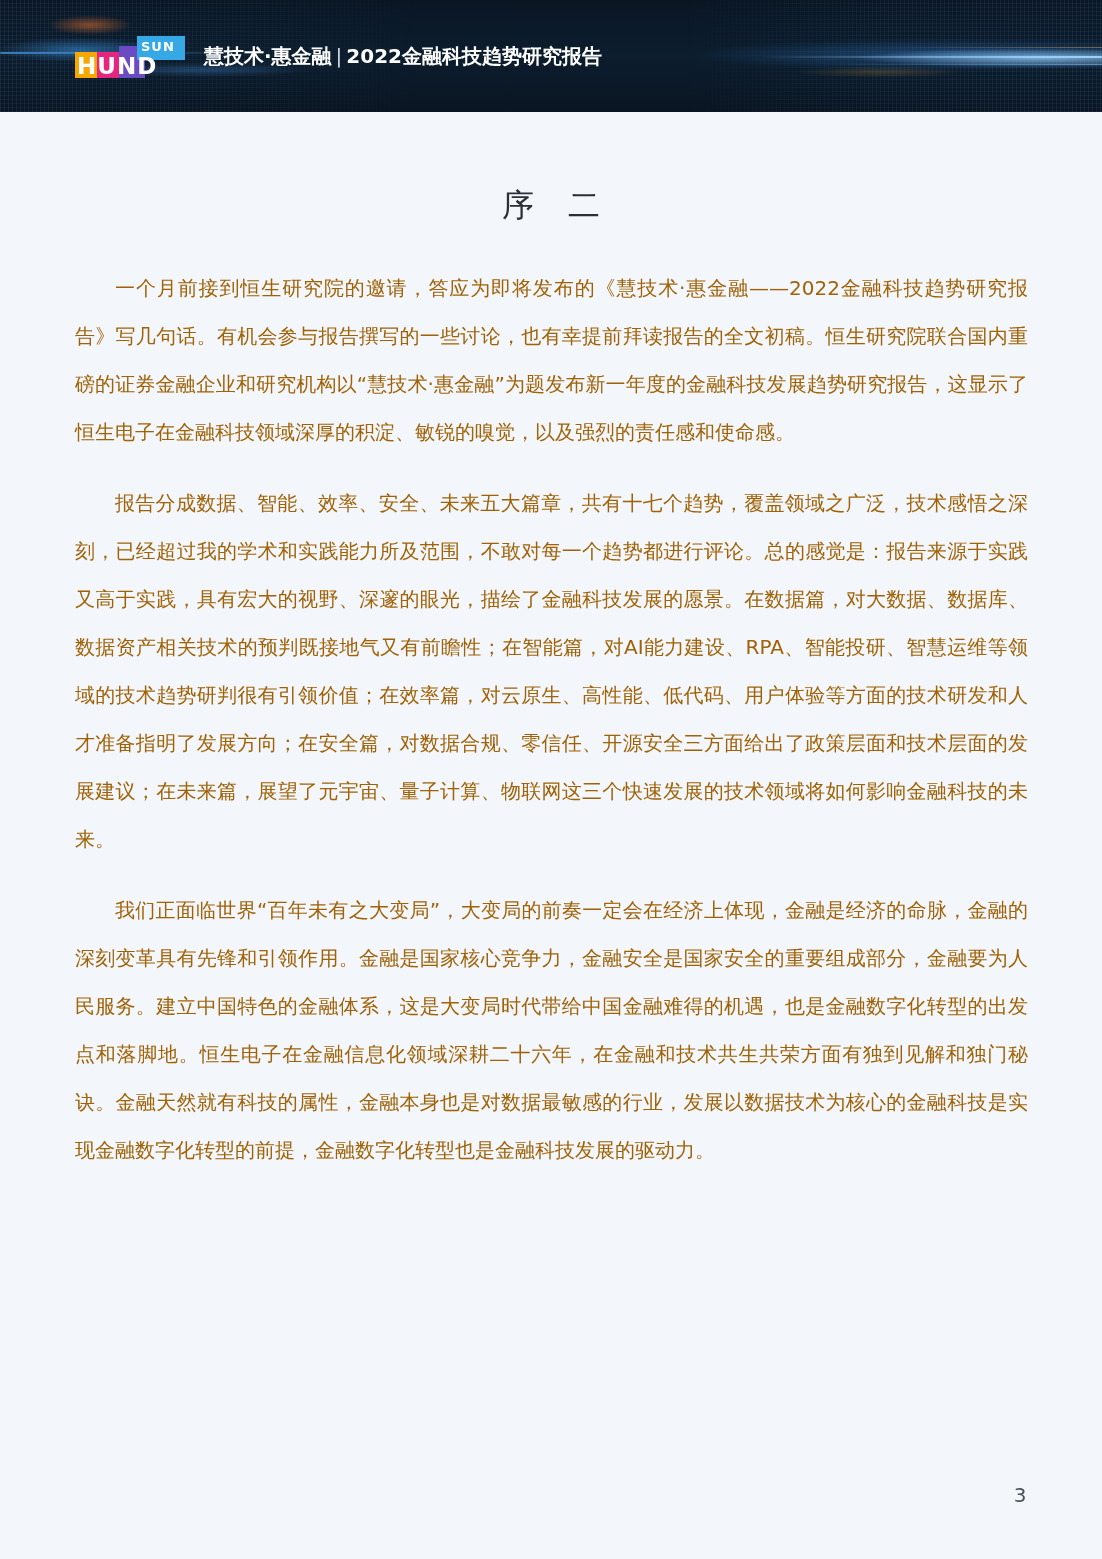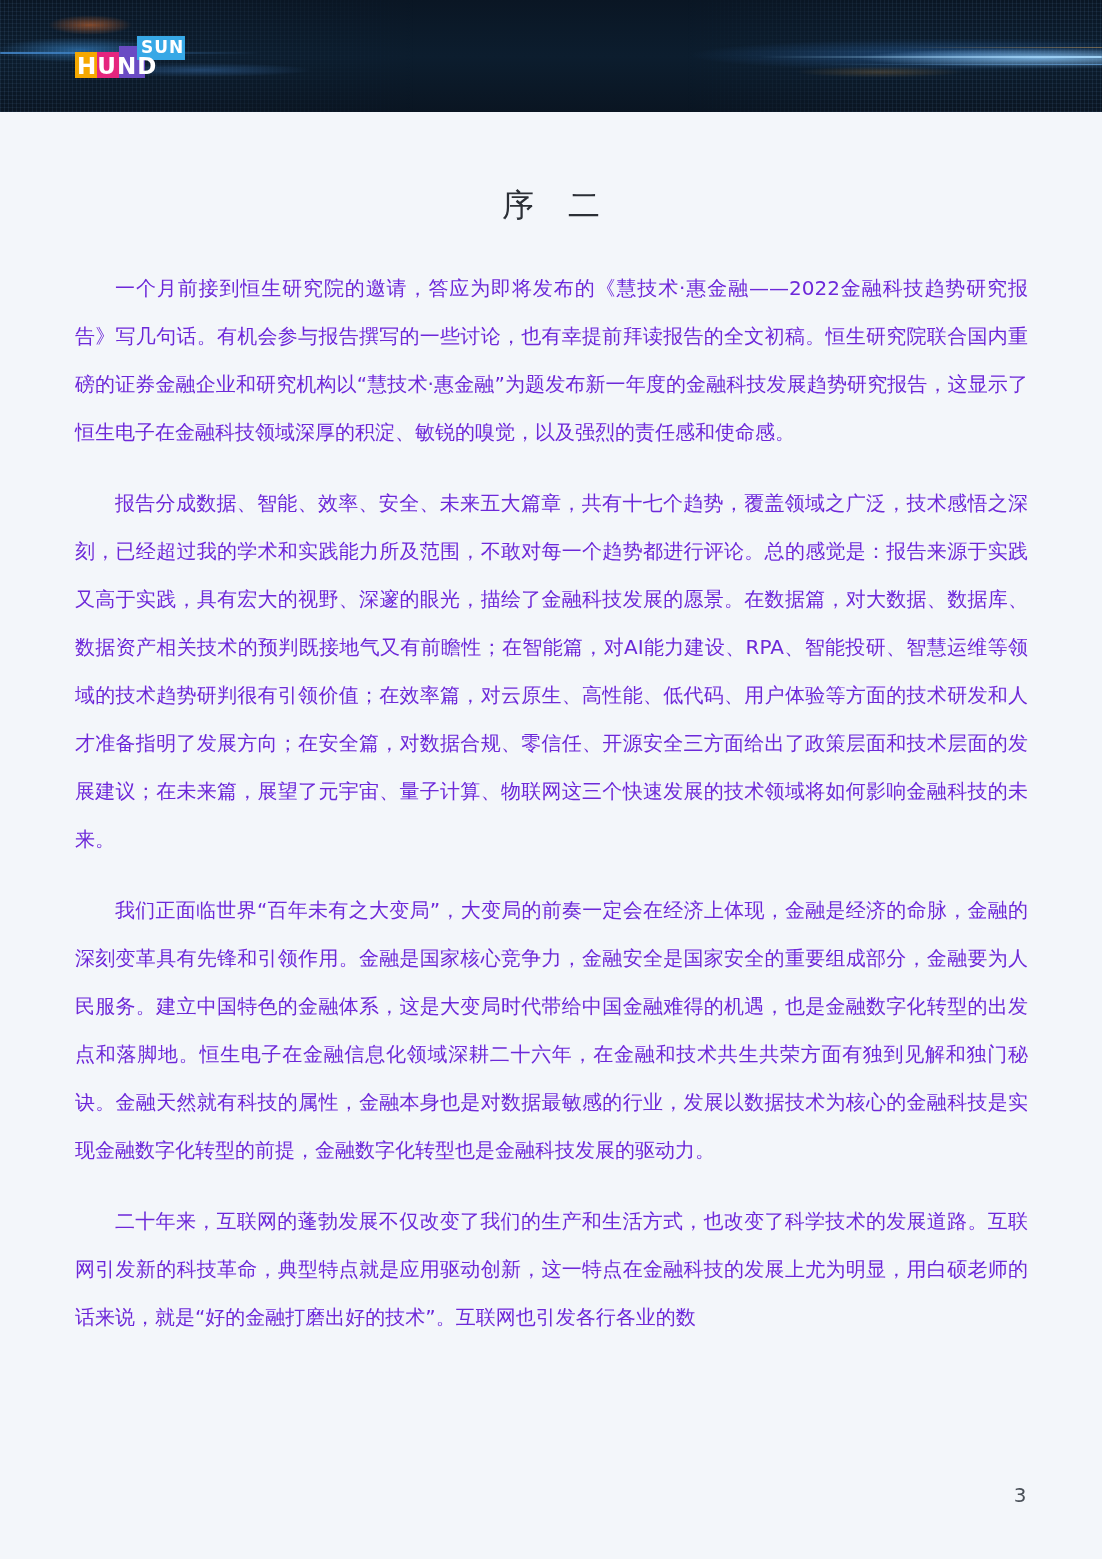--- a/index.html
+++ b/index.html
@@ -67,21 +67,21 @@
       letter-spacing: 1px;
       color: #ffffff;
       line-height: 20px;
     }
     .logo .sun {
       position: absolute;
       left: 66px;
       top: 1px;
       font-family: "DejaVu Sans", sans-serif;
       font-weight: bold;
-      font-size: 17px;
+      font-size: 13px;
       letter-spacing: 1px;
       color: #ffffff;
       line-height: 20px;
     }
     .header-title {
       position: absolute;
       left: 204px;
       top: 42px;
       font-size: 20px;
       font-weight: bold;
@@ -115,21 +115,21 @@
       left: 75px;
       top: 264px;
       width: 953px;
     }
     .para {
       margin: 0 0 23px 0;
       font-size: 20px;
       line-height: 48px;
       text-indent: 2em;
       text-align: justify;
-      color: #6d28d9;
+      color: #a16207;
       letter-spacing: 0;
     }
     .para:nth-child(2) { margin-top: 0; }
     .page-number {
       position: absolute;
       left: 1008px;
       top: 1481px;
       width: 24px;
       text-align: center;
       font-size: 20px;
@@ -149,26 +149,28 @@
 
   <div class="logo">
     <div class="blk b1"></div>
     <div class="blk b2"></div>
     <div class="blk b3"></div>
     <div class="blk b4"></div>
     <span class="hund">HUND</span>
     <span class="sun">SUN</span>
   </div>
 
+  <div class="header-title">
+    <span>慧技术·惠金融</span><span class="sep">|</span><span>2022金融科技趋势研究报告</span>
+  </div>
 </div>
 
 <h1 class="page-title" style="margin:0;font-weight:normal;">
   <span>序</span><span class="gap"></span><span>二</span>
 </h1>
 
 <div class="content">
   <p class="para">一个月前接到恒生研究院的邀请，答应为即将发布的《慧技术·惠金融——2022金融科技趋势研究报告》写几句话。有机会参与报告撰写的一些讨论，也有幸提前拜读报告的全文初稿。恒生研究院联合国内重磅的证券金融企业和研究机构以“慧技术·惠金融”为题发布新一年度的金融科技发展趋势研究报告，这显示了恒生电子在金融科技领域深厚的积淀、敏锐的嗅觉，以及强烈的责任感和使命感。</p>
   <p class="para">报告分成数据、智能、效率、安全、未来五大篇章，共有十七个趋势，覆盖领域之广泛，技术感悟之深刻，已经超过我的学术和实践能力所及范围，不敢对每一个趋势都进行评论。总的感觉是：报告来源于实践又高于实践，具有宏大的视野、深邃的眼光，描绘了金融科技发展的愿景。在数据篇，对大数据、数据库、数据资产相关技术的预判既接地气又有前瞻性；在智能篇，对AI能力建设、RPA、智能投研、智慧运维等领域的技术趋势研判很有引领价值；在效率篇，对云原生、高性能、低代码、用户体验等方面的技术研发和人才准备指明了发展方向；在安全篇，对数据合规、零信任、开源安全三方面给出了政策层面和技术层面的发展建议；在未来篇，展望了元宇宙、量子计算、物联网这三个快速发展的技术领域将如何影响金融科技的未来。</p>
   <p class="para">我们正面临世界“百年未有之大变局”，大变局的前奏一定会在经济上体现，金融是经济的命脉，金融的深刻变革具有先锋和引领作用。金融是国家核心竞争力，金融安全是国家安全的重要组成部分，金融要为人民服务。建立中国特色的金融体系，这是大变局时代带给中国金融难得的机遇，也是金融数字化转型的出发点和落脚地。恒生电子在金融信息化领域深耕二十六年，在金融和技术共生共荣方面有独到见解和独门秘诀。金融天然就有科技的属性，金融本身也是对数据最敏感的行业，发展以数据技术为核心的金融科技是实现金融数字化转型的前提，金融数字化转型也是金融科技发展的驱动力。</p>
-  <p class="para">二十年来，互联网的蓬勃发展不仅改变了我们的生产和生活方式，也改变了科学技术的发展道路。互联网引发新的科技革命，典型特点就是应用驱动创新，这一特点在金融科技的发展上尤为明显，用白硕老师的话来说，就是“好的金融打磨出好的技术”。互联网也引发各行各业的数</p>
 </div>
 
 <div class="page-number">3</div>
 
 </body></html>

